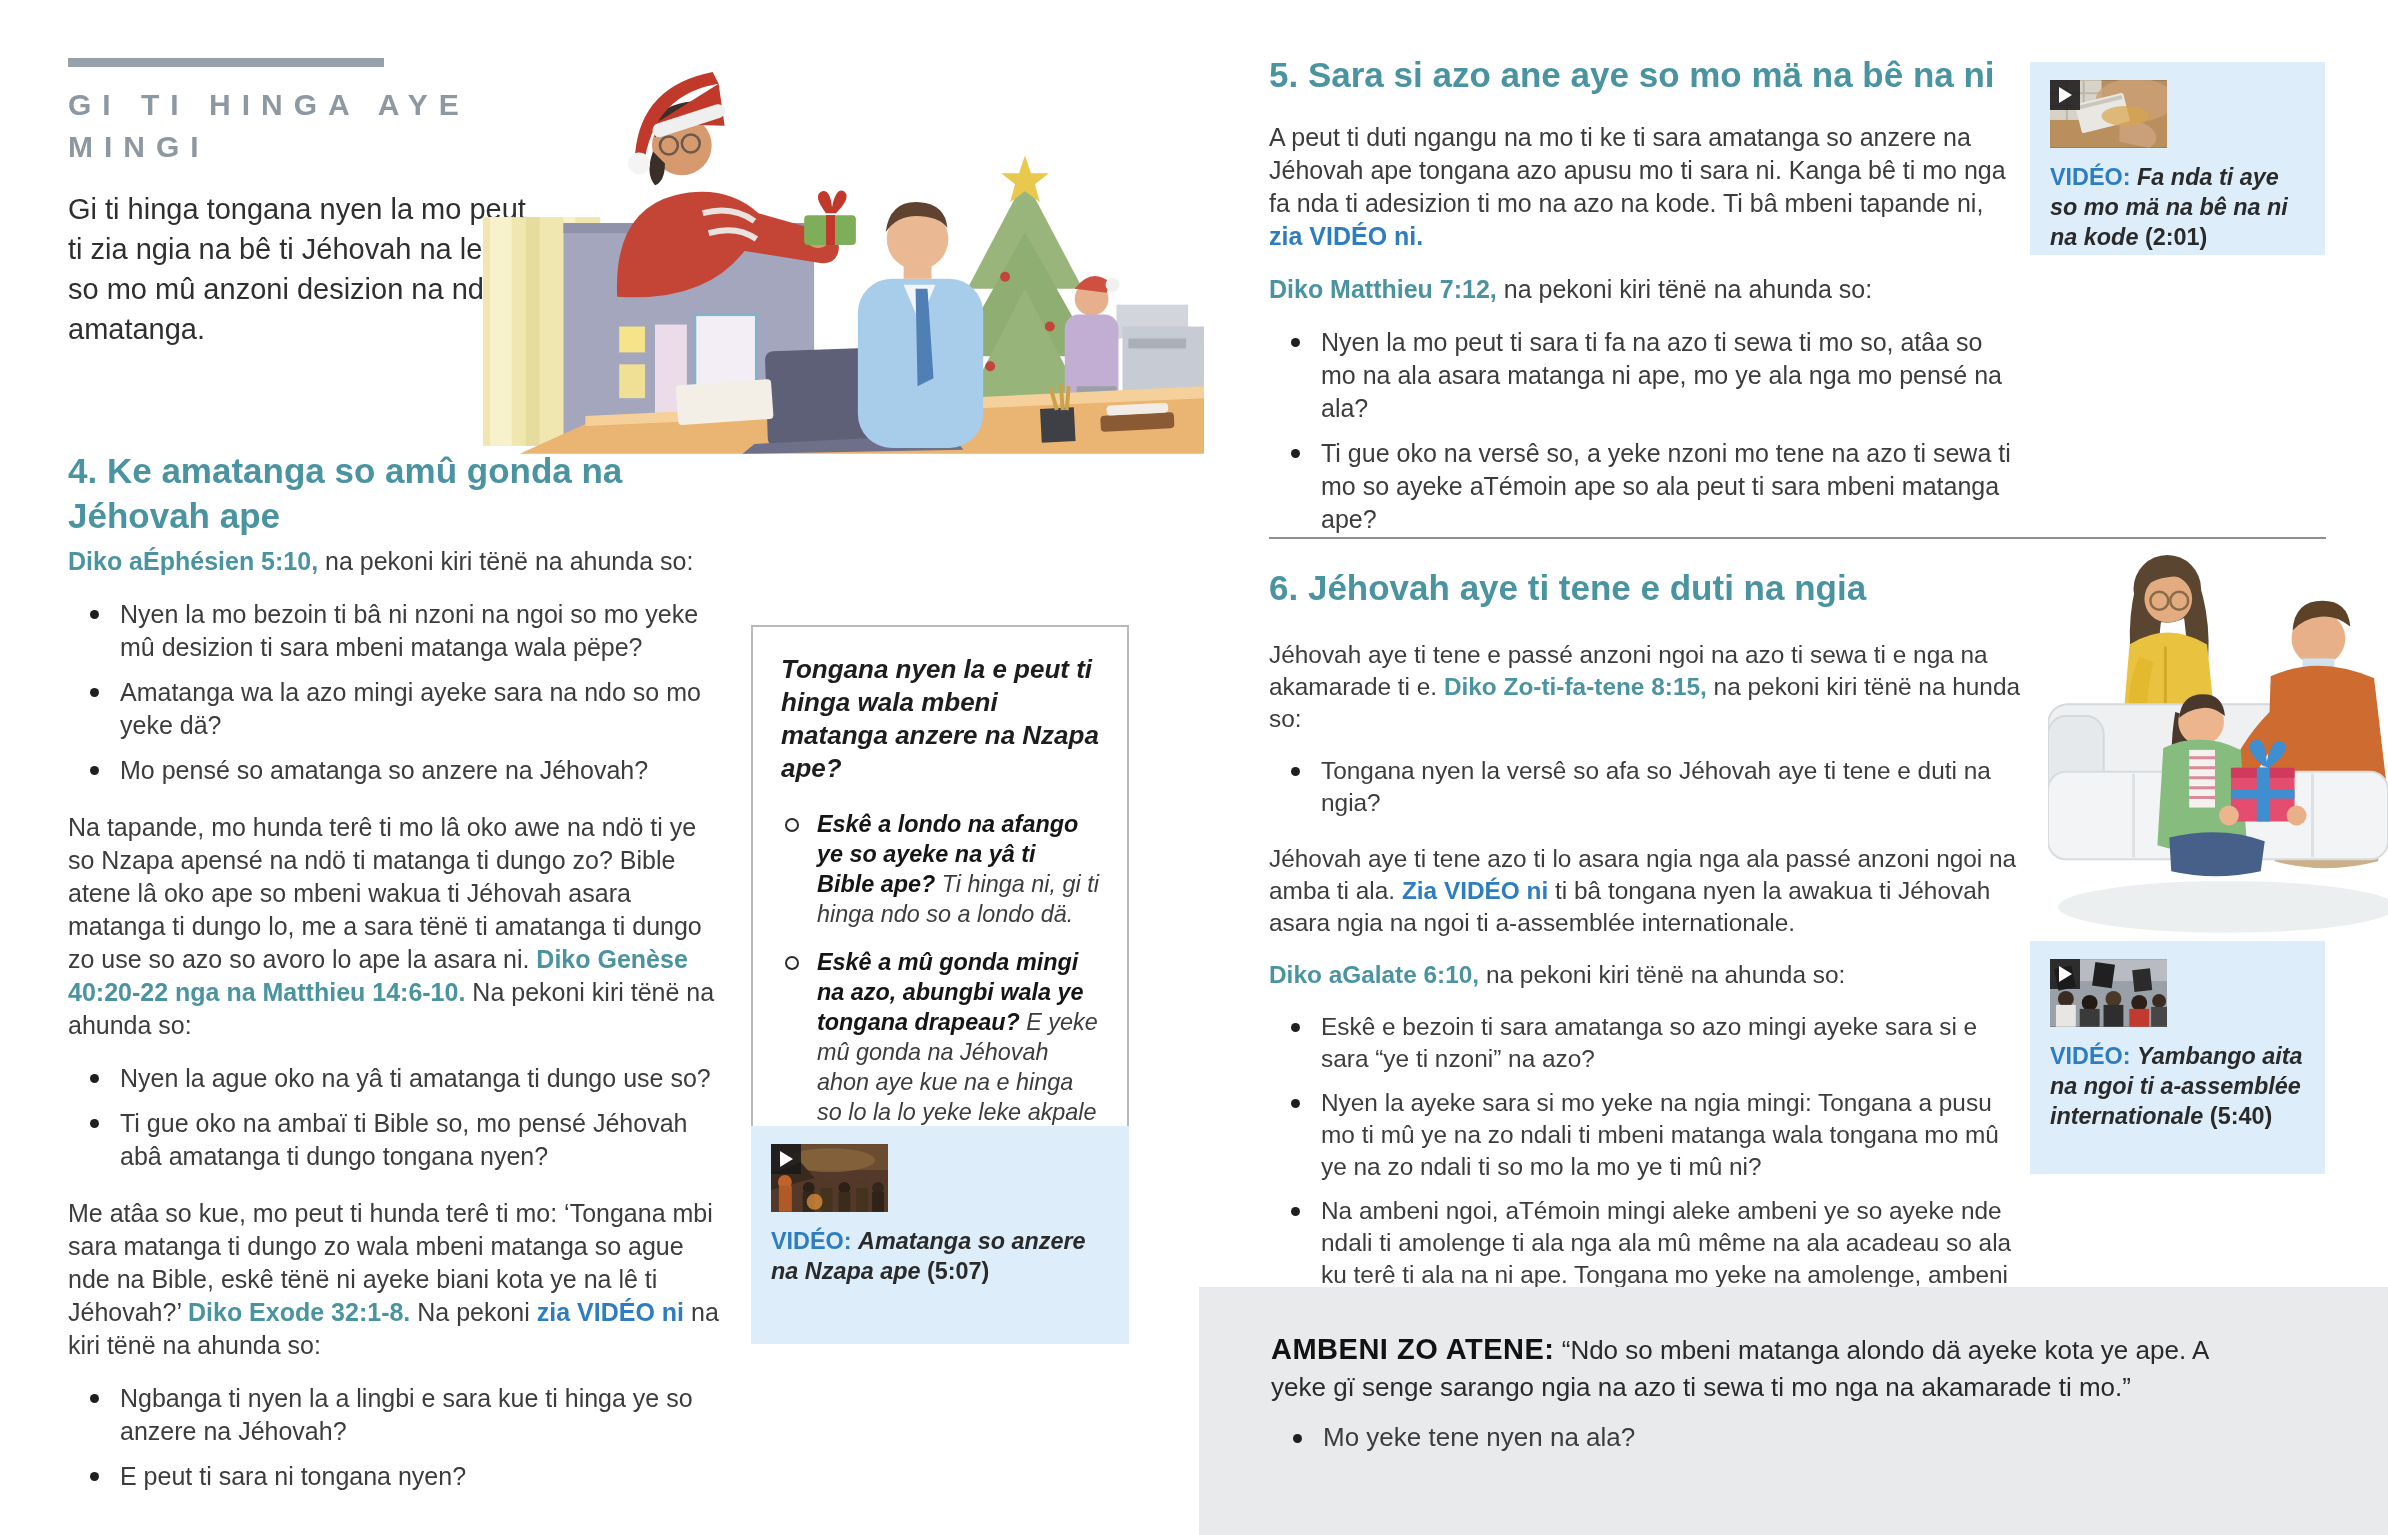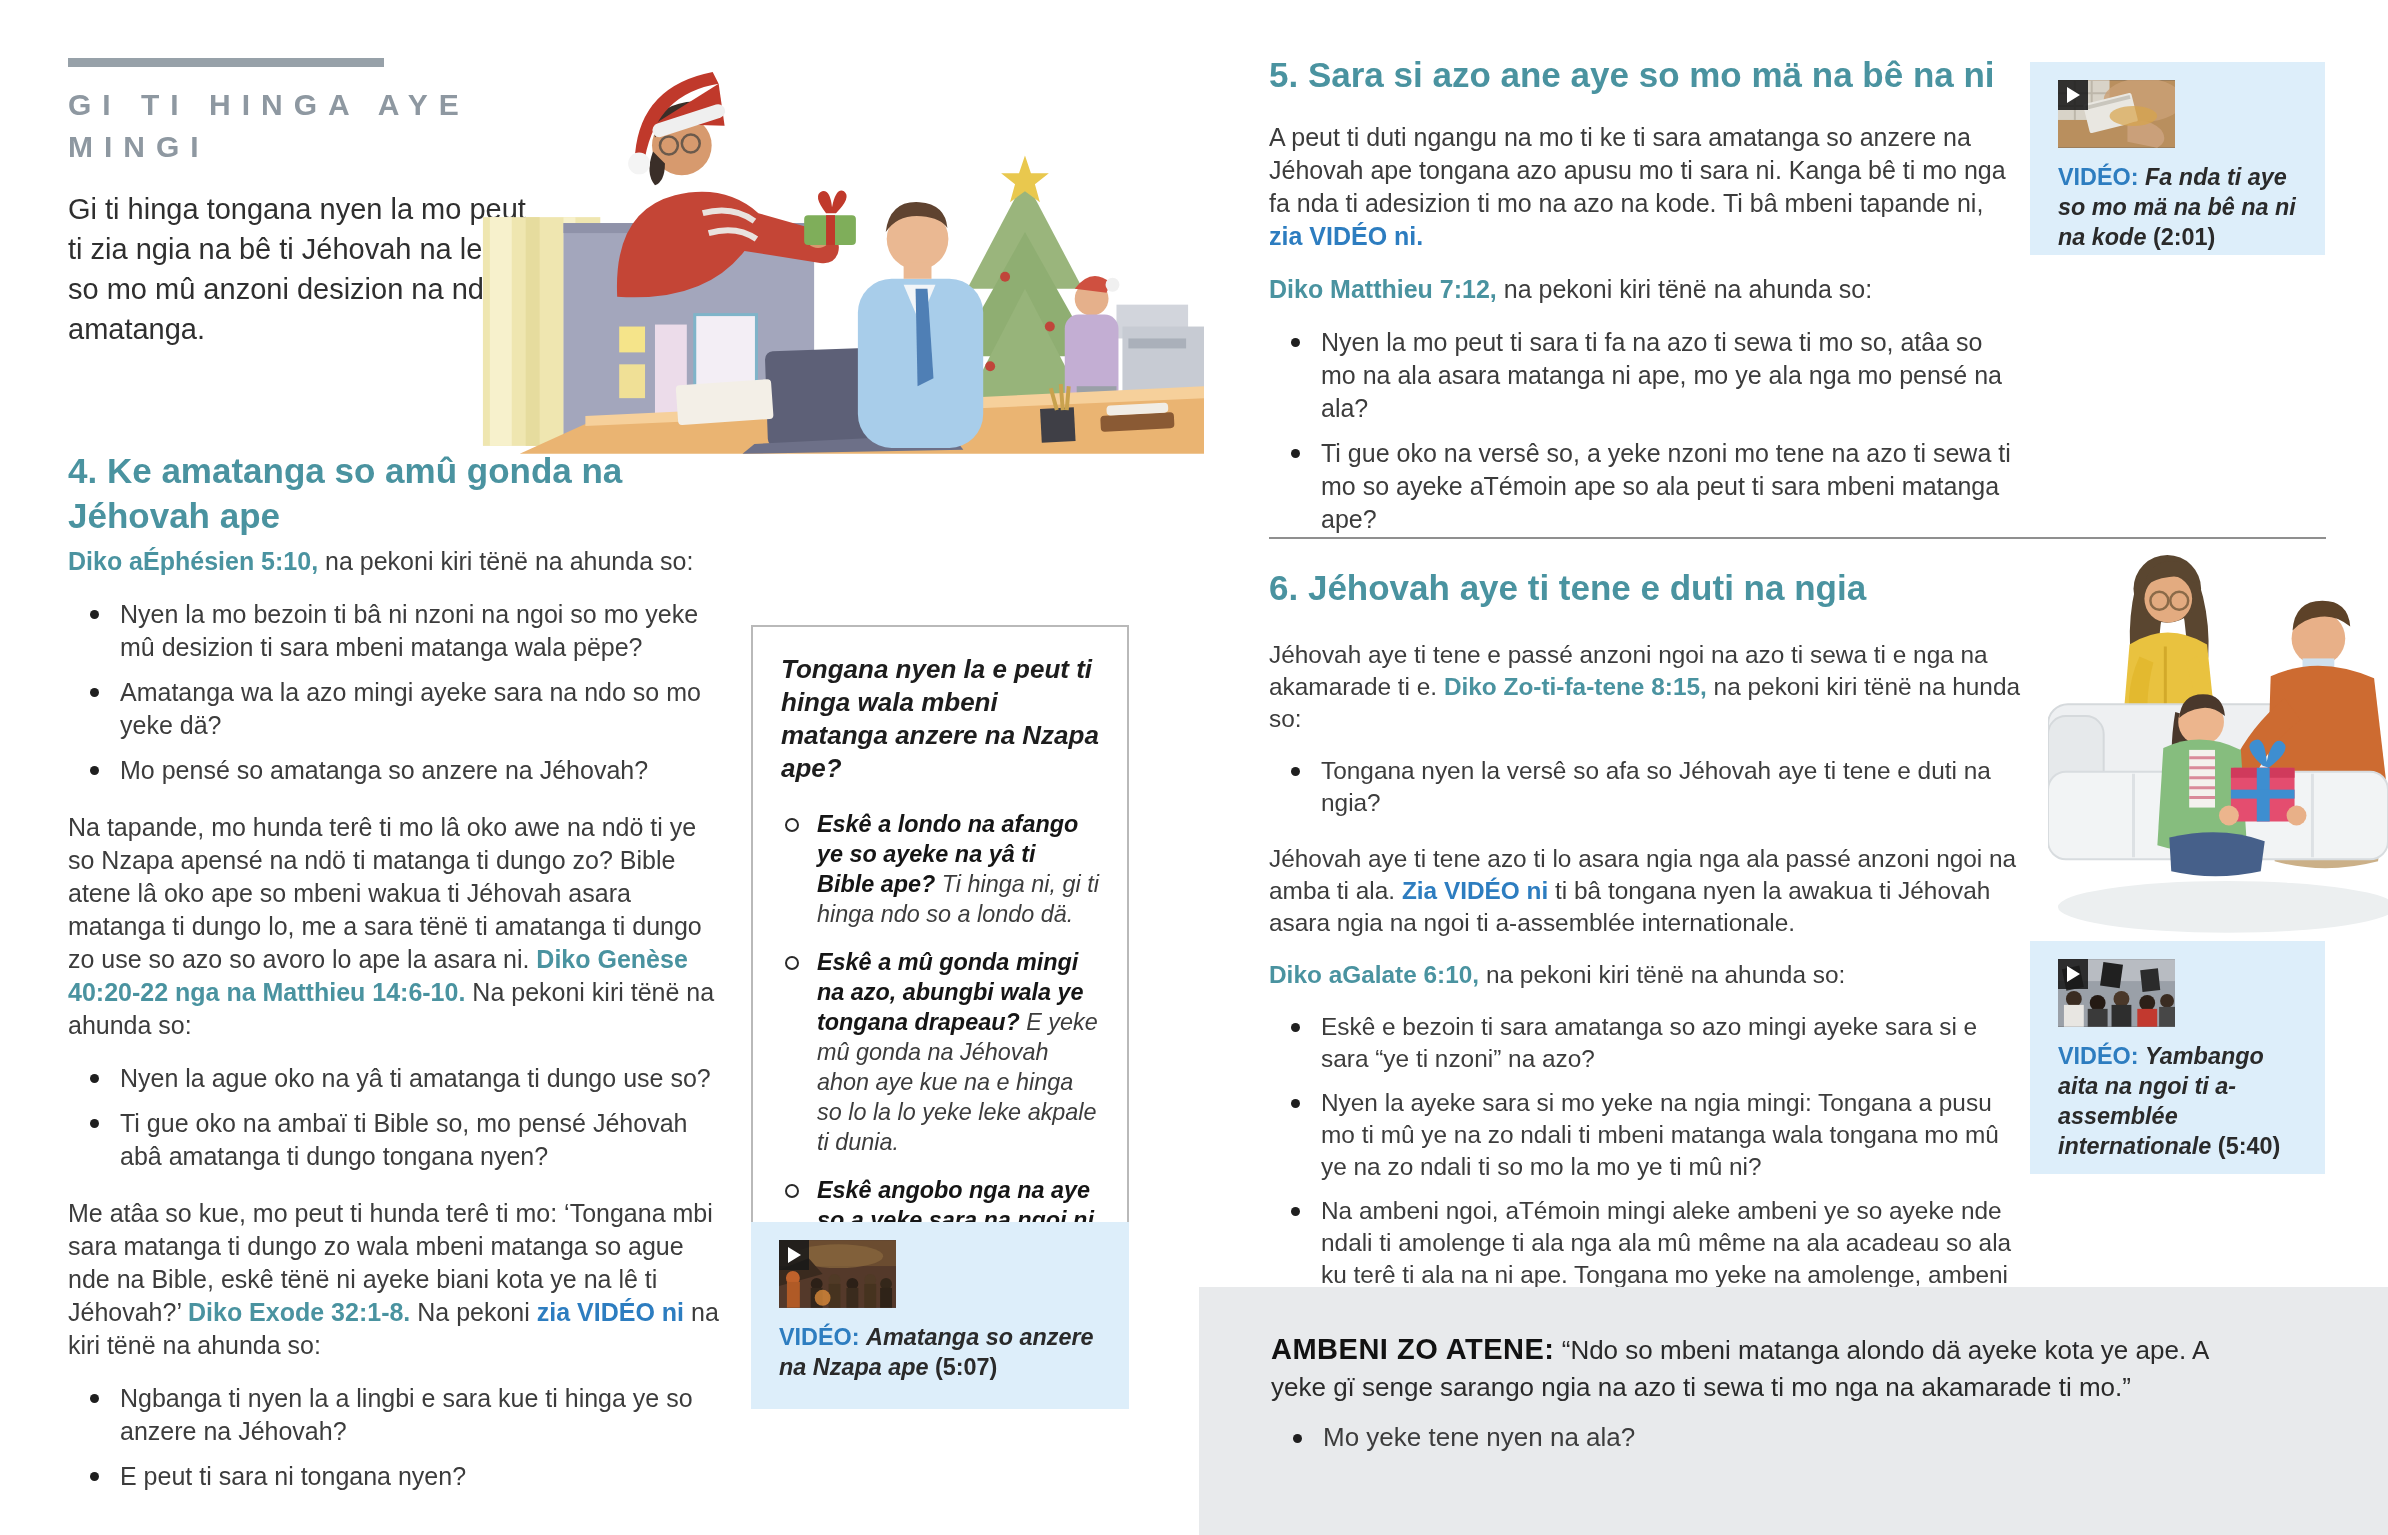--- a/index.html
+++ b/index.html
@@ -30,22 +30,22 @@
   .qbox{left:751px;top:625px;width:378px;height:600px;background:#fff;
         border:2px solid #b9b9b9;box-sizing:border-box;padding:26px 28px;font-style:italic;}
   .qbox-title{font-size:26px;line-height:33px;font-weight:bold;color:#1d1d1d;margin:0 0 24px 0;}
   ul.circles{list-style:none;margin:0;padding:0 0 0 36px;font-size:23.4px;line-height:30px;}
   ul.circles li{position:relative;margin:0 0 18px 0;}
   ul.circles li::before{content:"";position:absolute;left:-32px;top:9px;width:10px;height:10px;
                         border:2.5px solid #2a2a2a;border-radius:50%;background:transparent;}
   ul.circles b{color:#151515;}
 
   
-  .vbox{background:#ddeefa;box-sizing:border-box;padding:18px 28px;}
-  .vbox-left{left:751px;top:1222px;width:378px;height:187px;}
+  .vbox{background:#ddeefa;box-sizing:border-box;padding:18px 20px;}
+  .vbox-left{left:751px;top:1126px;width:378px;height:218px;}
   .vbox-tr{left:2030px;top:62px;width:295px;height:193px;}
   .vbox-r{left:2030px;top:941px;width:295px;height:233px;}
   .thumb{position:relative;width:117px;height:68px;overflow:hidden;background:#555;}
   .playbtn{position:absolute;left:0;top:0;width:30px;height:30px;background:rgba(25,25,25,.88);
            display:flex;align-items:center;justify-content:center;}
   .playbtn svg{display:block;}
   .vcap{margin-top:14px;font-size:23.4px;line-height:30px;color:#2a2a2a;}
   .vcap .vlabel{color:#2d7dc0;font-weight:bold;font-style:normal;}
   .vcap .vtitle{font-style:italic;font-weight:bold;}
   .vcap .vdur{font-weight:bold;}

